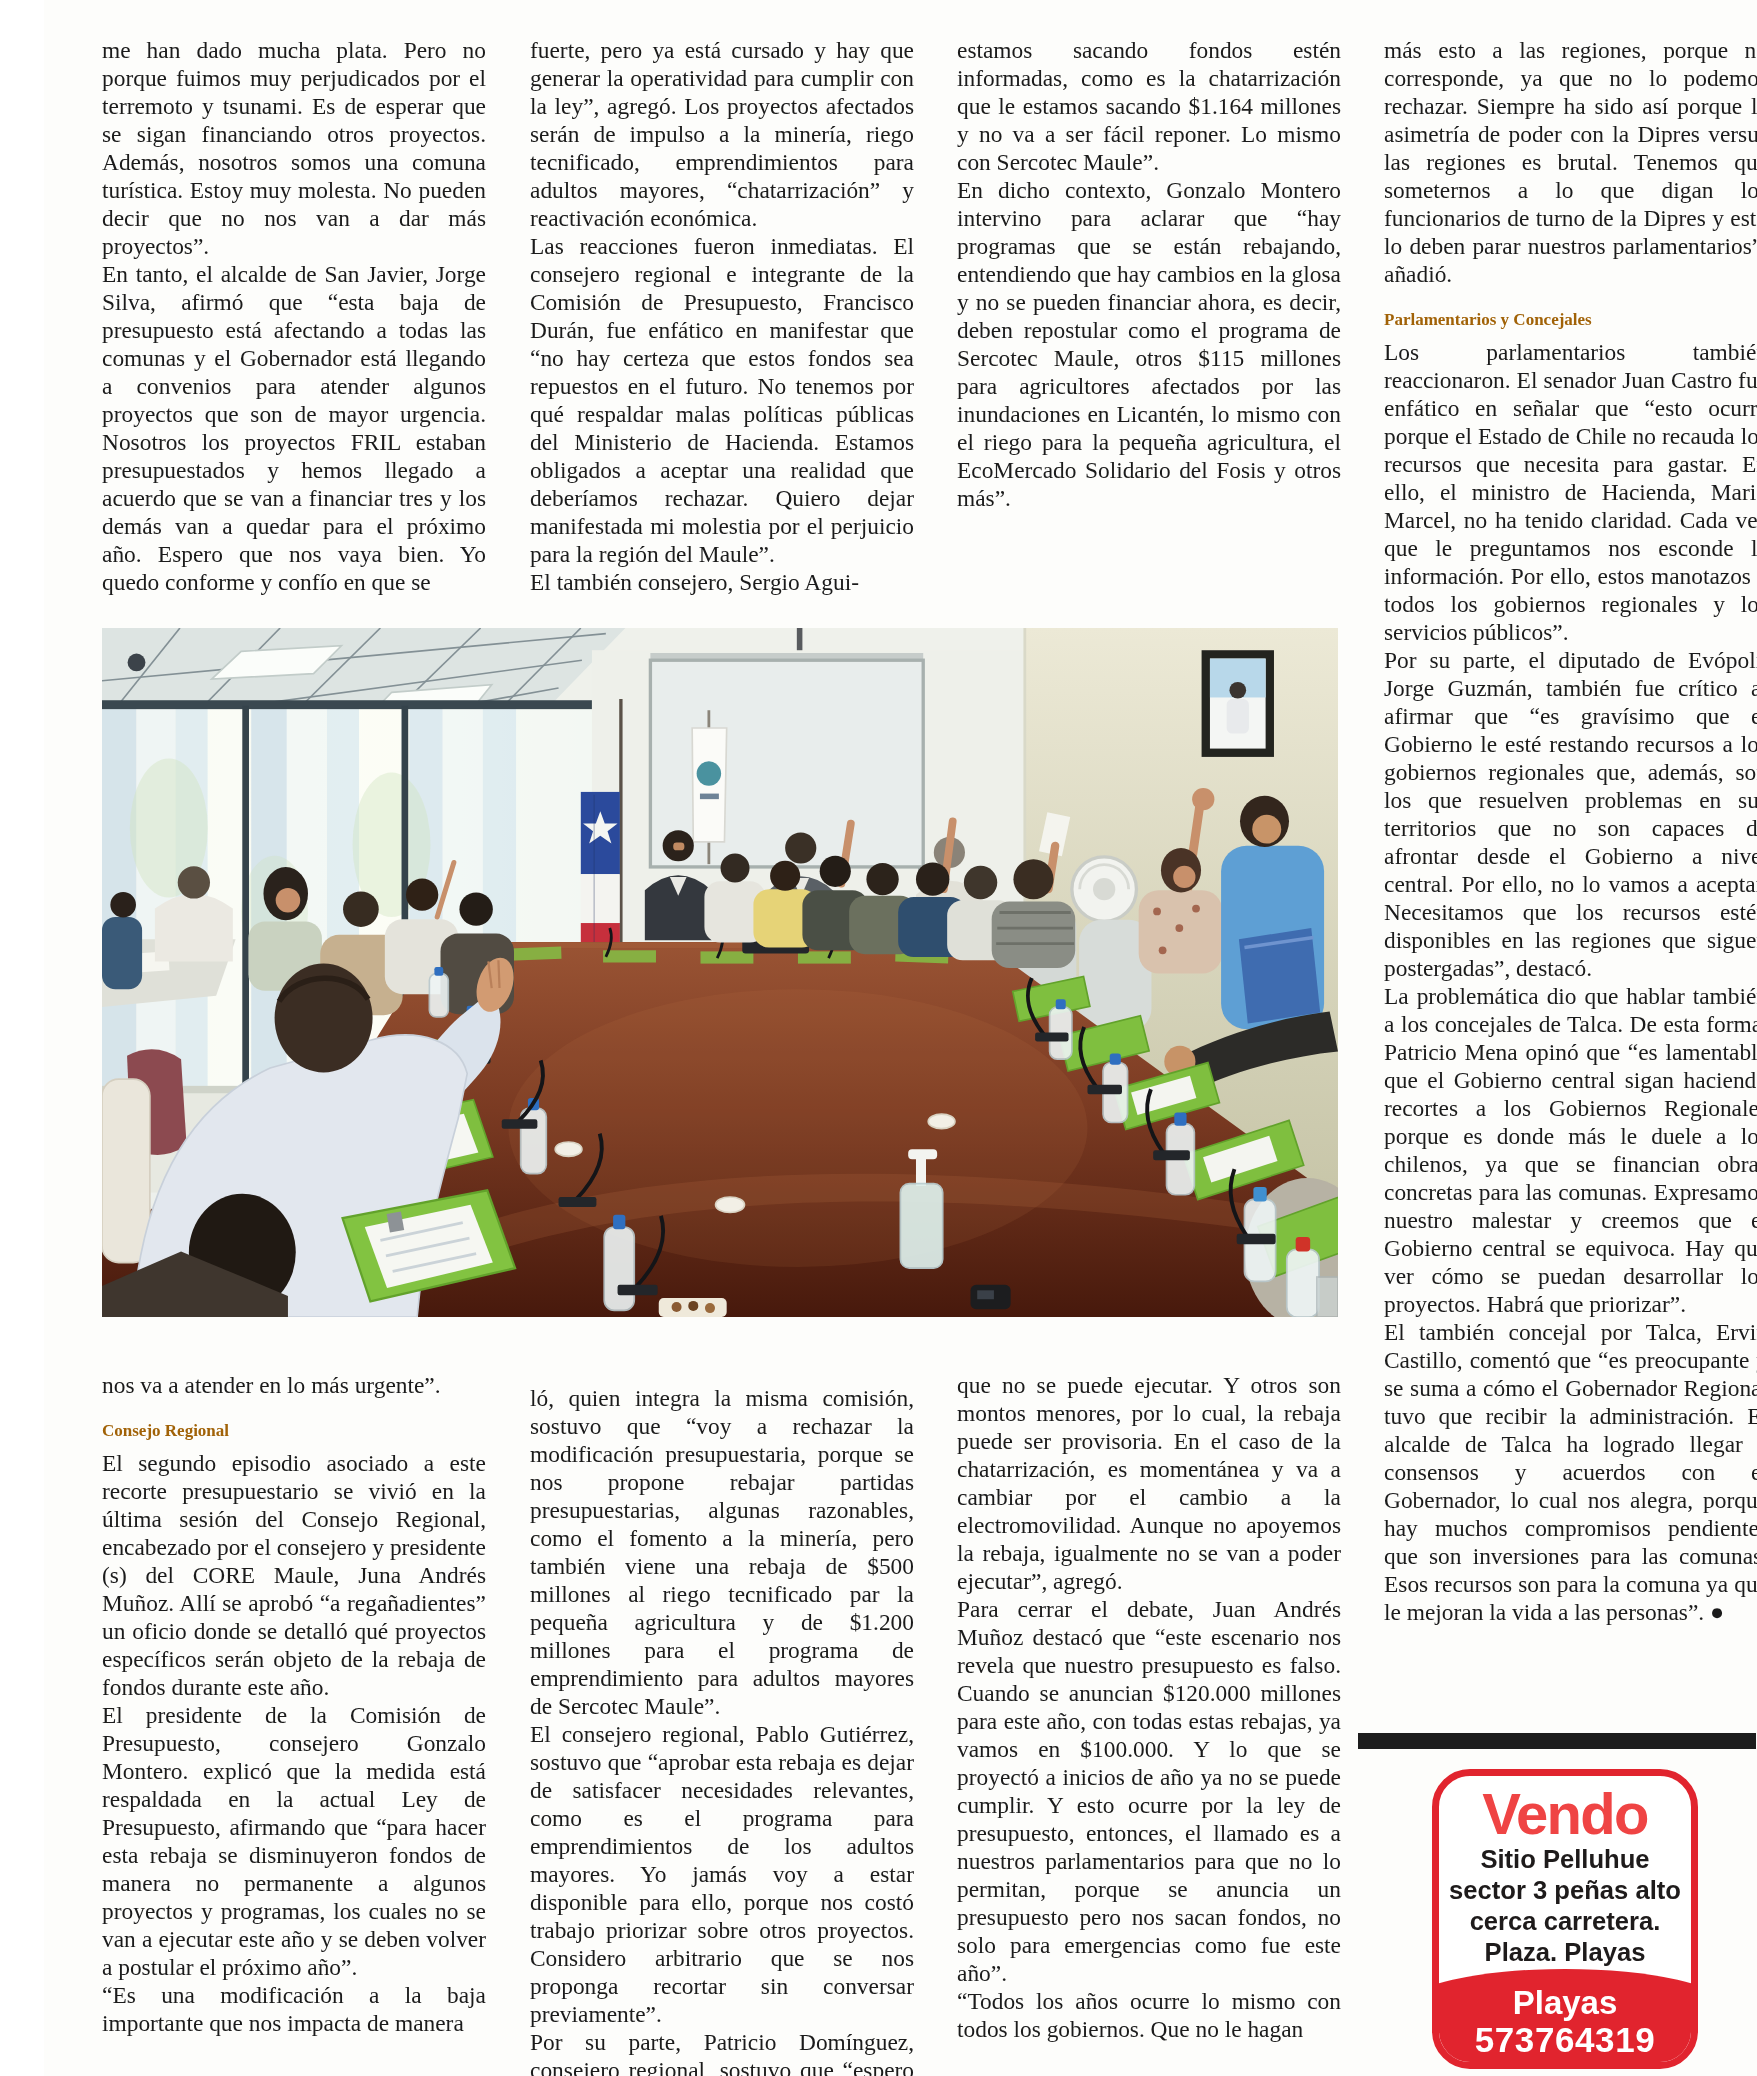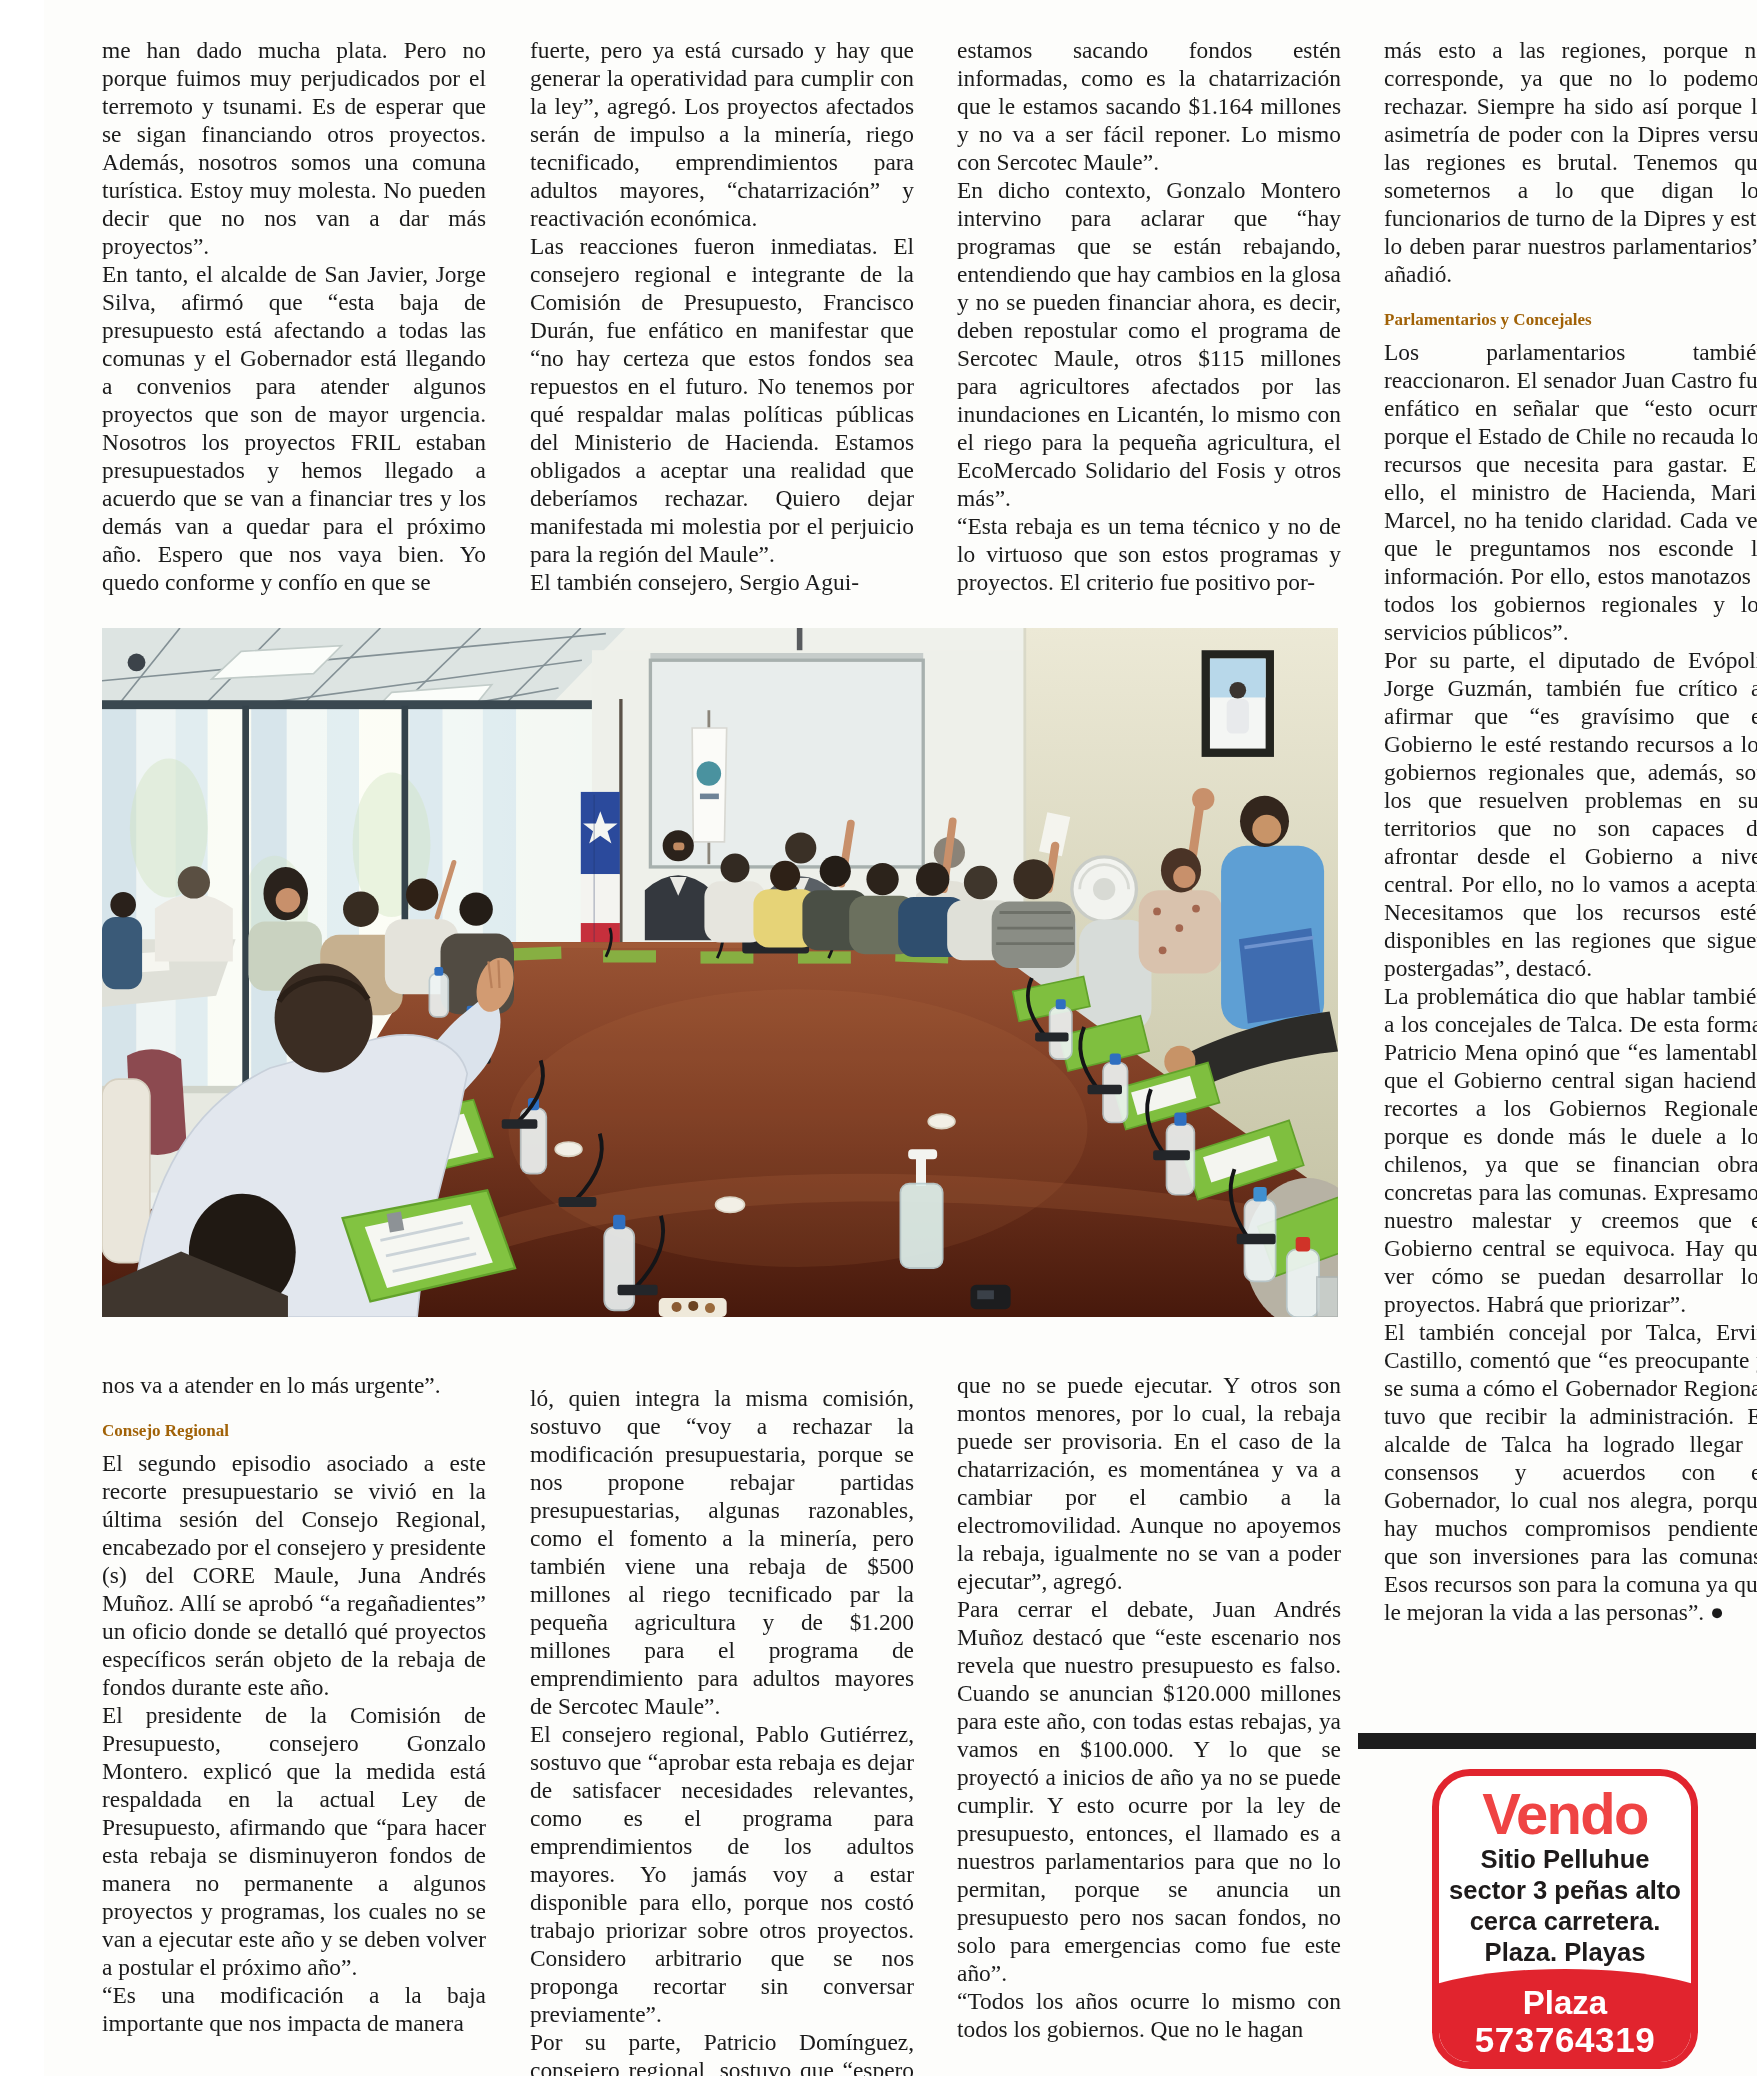--- a/index.html
+++ b/index.html
@@ -35,21 +35,20 @@
 
   <section class="col" style="left:486px;top:36px;height:589px;">
     <p>fuerte, pero ya está cursado y hay que generar la operatividad para cumplir con la ley”, agregó. Los proyectos afectados serán de impulso a la minería, riego tecnificado, emprendimientos para adultos mayores, “chatarrización” y reactivación económica.</p>
     <p>Las reacciones fueron inmediatas. El consejero regional e integrante de la Comisión de Presupuesto, Francisco Durán, fue enfático en manifestar que “no hay certeza que estos fondos sea repuestos en el futuro. No tenemos por qué respaldar malas políticas públicas del Ministerio de Hacienda. Estamos obligados a aceptar una realidad que deberíamos rechazar. Quiero dejar manifestada mi molestia por el perjuicio para la región del Maule”.</p>
     <p>El también consejero, Sergio Agui-</p>
   </section>
 
   <section class="col" style="left:913px;top:36px;height:589px;">
     <p>estamos sacando fondos estén informadas, como es la chatarrización que le estamos sacando $1.164 millones y no va a ser fácil reponer. Lo mismo con Sercotec Maule”.</p>
     <p>En dicho contexto, Gonzalo Montero intervino para aclarar que “hay programas que se están rebajando, entendiendo que hay cambios en la glosa y no se pueden financiar ahora, es decir, deben repostular como el programa de Sercotec Maule, otros $115 millones para agricultores afectados por las inundaciones en Licantén, lo mismo con el riego para la pequeña agricultura, el EcoMercado Solidario del Fosis y otros más”.</p>
-    <p>“Esta rebaja es un tema técnico y no de lo virtuoso que son estos programas y proyectos. El criterio fue positivo por-</p>
   </section>
 
   <section class="col" style="left:1340px;top:36px;height:1693px;line-height:28px;">
     <p>más esto a las regiones, porque no corresponde, ya que no lo podemos rechazar. Siempre ha sido así porque la asimetría de poder con la Dipres versus las regiones es brutal. Tenemos que someternos a lo que digan los funcionarios de turno de la Dipres y esto lo deben parar nuestros parlamentarios”, añadió.</p>
     <h3 class="section-heading">Parlamentarios y Concejales</h3>
     <p>Los parlamentarios también reaccionaron. El senador Juan Castro fue enfático en señalar que “esto ocurre porque el Estado de Chile no recauda los recursos que necesita para gastar. En ello, el ministro de Hacienda, Mario Marcel, no ha tenido claridad. Cada vez que le preguntamos nos esconde la información. Por ello, estos manotazos a todos los gobiernos regionales y los servicios públicos”.</p>
     <p>Por su parte, el diputado de Evópoli, Jorge Guzmán, también fue crítico al afirmar que “es gravísimo que el Gobierno le esté restando recursos a los gobiernos regionales que, además, son los que resuelven problemas en sus territorios que no son capaces de afrontar desde el Gobierno a nivel central. Por ello, no lo vamos a aceptar. Necesitamos que los recursos estén disponibles en las regiones que siguen postergadas”, destacó.</p>
     <p>La problemática dio que hablar también a los concejales de Talca. De esta forma, Patricio Mena opinó que “es lamentable que el Gobierno central sigan haciendo recortes a los Gobiernos Regionales porque es donde más le duele a los chilenos, ya que se financian obras concretas para las comunas. Expresamos nuestro malestar y creemos que el Gobierno central se equivoca. Hay que ver cómo se puedan desarrollar los proyectos. Habrá que priorizar”.</p>
     <p>El también concejal por Talca, Ervin Castillo, comentó que “es preocupante y se suma a cómo el Gobernador Regional tuvo que recibir la administración. El alcalde de Talca ha logrado llegar a consensos y acuerdos con el Gobernador, lo cual nos alegra, porque hay muchos compromisos pendientes que son inversiones para las comunas. Esos recursos son para la comuna ya que le mejoran la vida a las personas”. ●</p>
   </section>
@@ -425,19 +424,19 @@
 
   <div class="divider"></div>
 
   <aside class="ad">
     <div class="ad-title">Vendo</div>
     <div class="ad-line">Sitio Pelluhue</div>
     <div class="ad-line">sector 3 peñas alto</div>
     <div class="ad-line">cerca carretera.</div>
     <div class="ad-line">Plaza. Playas</div>
     <div class="ad-bottom">
-      <div class="ad-call">Plaza</div>
+      <div class="ad-call">Playas</div>
       <div class="ad-phone">573764319</div>
     </div>
   </aside>
 
 </div>
 
 
 </body></html>

